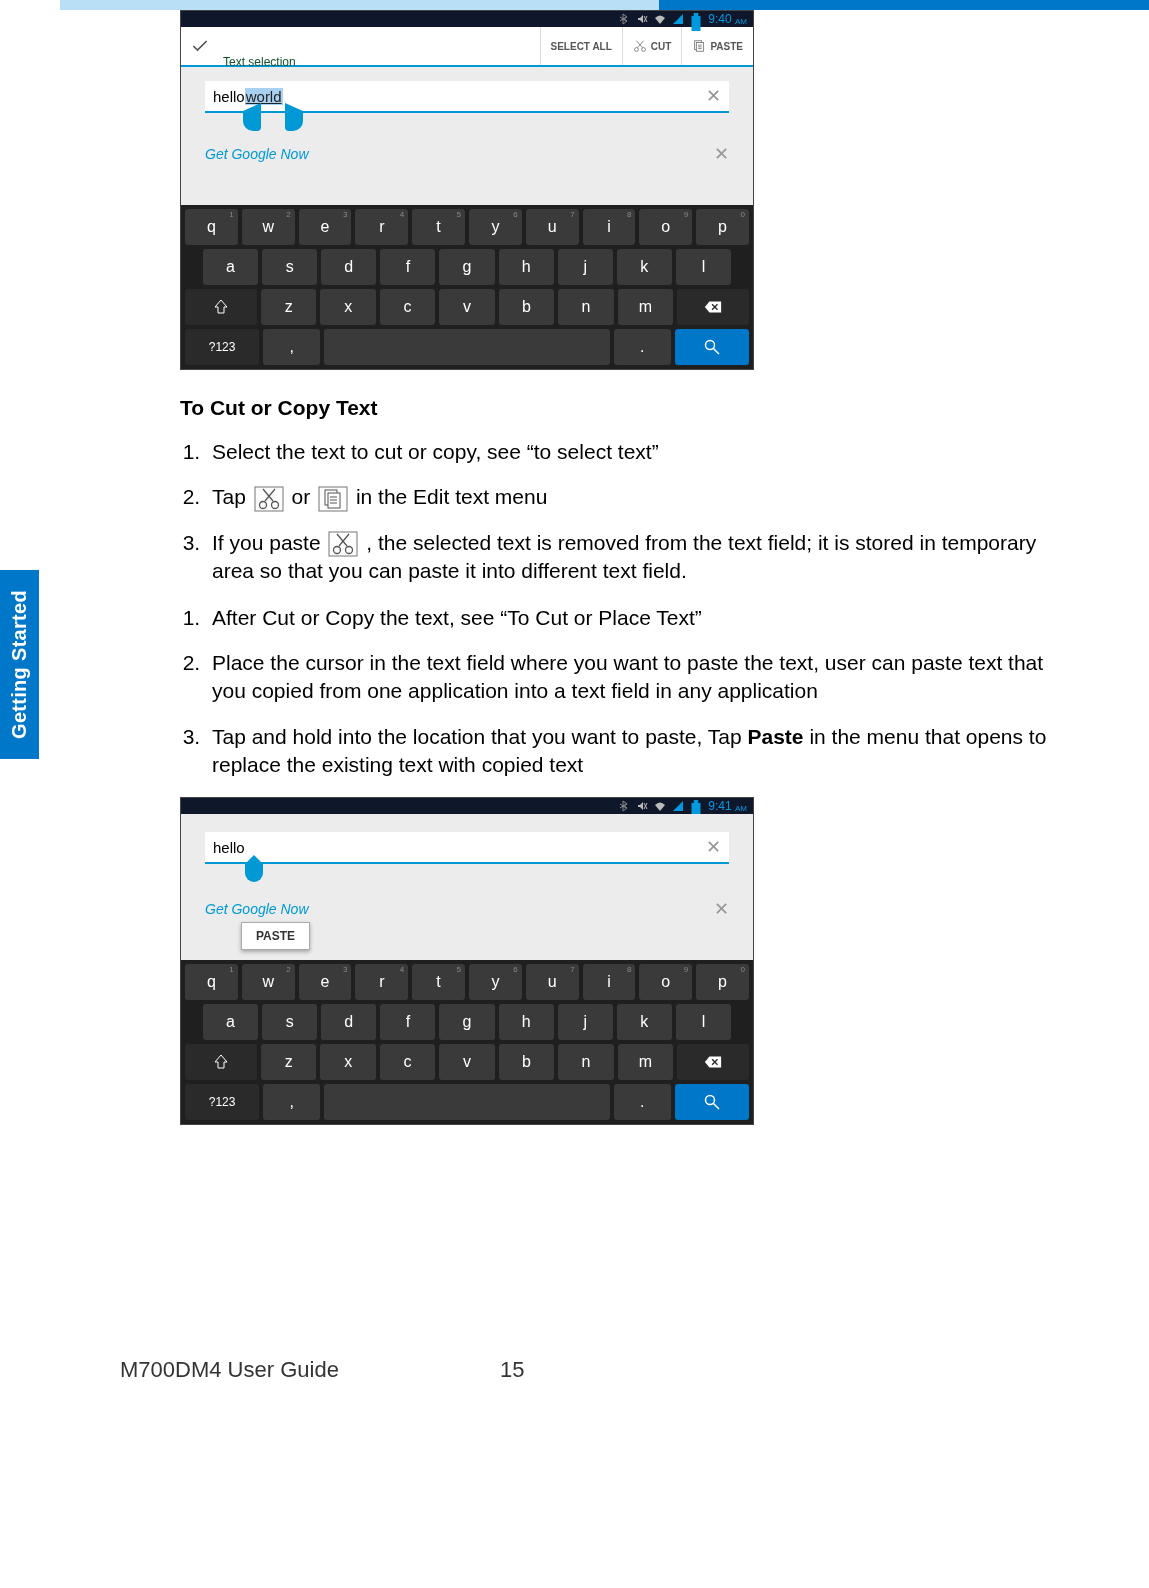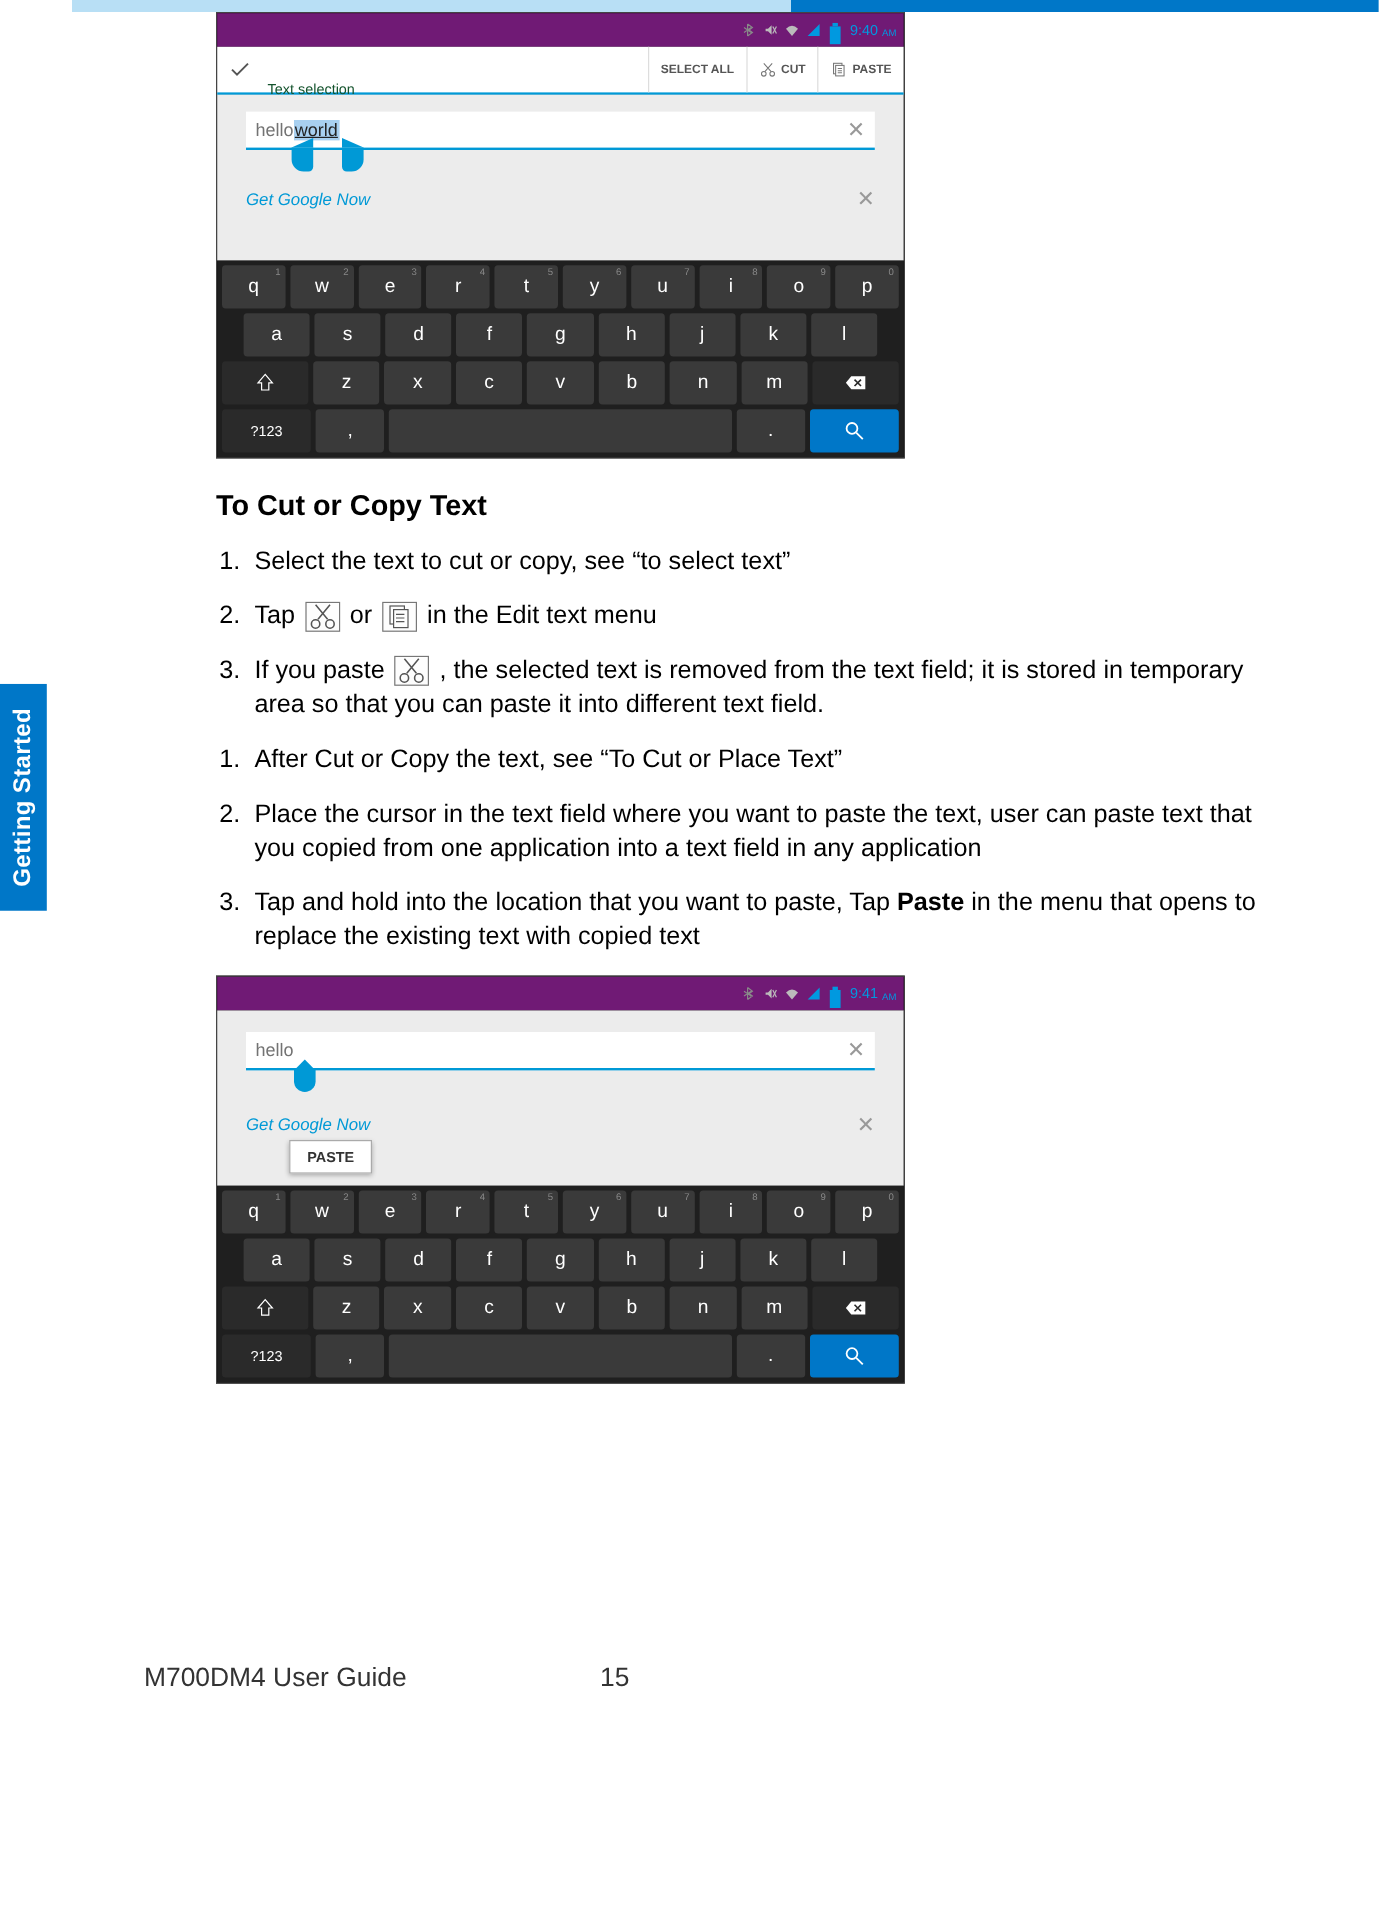--- a/index.html
+++ b/index.html
@@ -38,22 +38,22 @@
   
   .phone {
     width: 572px;
     margin-left: 0;
     border: 1px solid #444;
     background: #000;
     font-size: 12px;
     color: #fff;
   }
   .statusbar {
-    height: 28px;
-    background: #701a75;
+    height: 16px;
+    background: #0f172a;
     display: flex;
     justify-content: flex-end;
     align-items: center;
     gap: 6px;
     padding: 0 6px;
     font-size: 11px;
   }
   .statusbar .icon { width: 12px; height: 12px; display:inline-block; }
   .statusbar .time { color: #0099e0; font-size: 12px; }
   .statusbar .time sub { font-size: 8px; vertical-align: bottom; }
@@ -100,21 +100,21 @@
     height: 30px;
     border-bottom: 2px solid #0099d6;
     display:flex;
     align-items:center;
     padding: 0 8px;
     color:#666;
     font-size:15px;
     margin-bottom: 6px;
     position: relative;
   }
-  .searchbox .typed { color:#737373; }
+  .searchbox .typed { color:#000000; }
   .searchbox .sel { background: #a8d0f0; color:#222; padding:0 1px;text-decoration:underline; }
   .searchbox .clear {
     margin-left:auto; color:#999; font-size:18px;
   }
   .sel-handle {
     position:absolute; width:18px; height:20px; background:#0099d6;
     top: 30px;
   }
   .sel-handle::after{
     content:''; position:absolute; left:0; top:-8px; width:0; height:0;
@@ -161,21 +161,21 @@
   .key.dark { background:#3a3a3a; }
   .key.dk   { background:#2a2a2a; }
   .key.blue { background:#0077c8; }
   .key .hint {
     position:absolute; top:1px; right:4px; font-size:8px; color:#888;
   }
   .key.space { flex:5; }
   .key svg { width:18px; height:18px; }
 
   
-  h4 { font-size: 24px; margin: 26px 0 18px 0; }
+  h4 { font-size: 21px; margin: 26px 0 18px 0; }
   ol { font-size: 21px; line-height: 1.35; padding-left: 26px; margin: 0 0 18px 0; }
   ol li { margin-bottom: 6px; padding-left: 6px; margin-top: 17px; }
   .inline-icon { display:inline-block; vertical-align: middle; width:30px; height:26px; margin: 0 2px; }
 
   .footer {
     position: absolute;
     bottom: 2px;
     left: 120px;
     width: 900px;
     display: flex;

